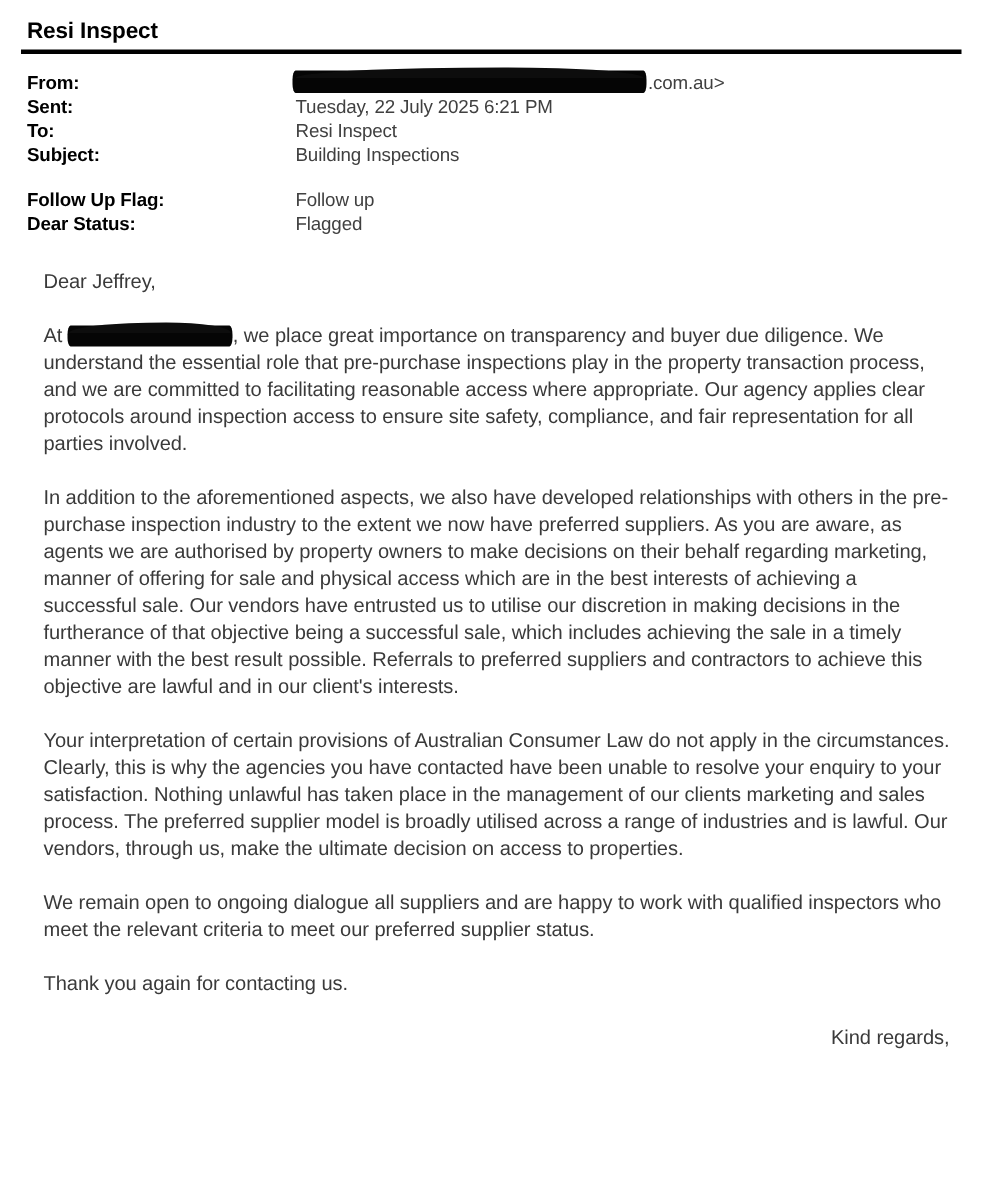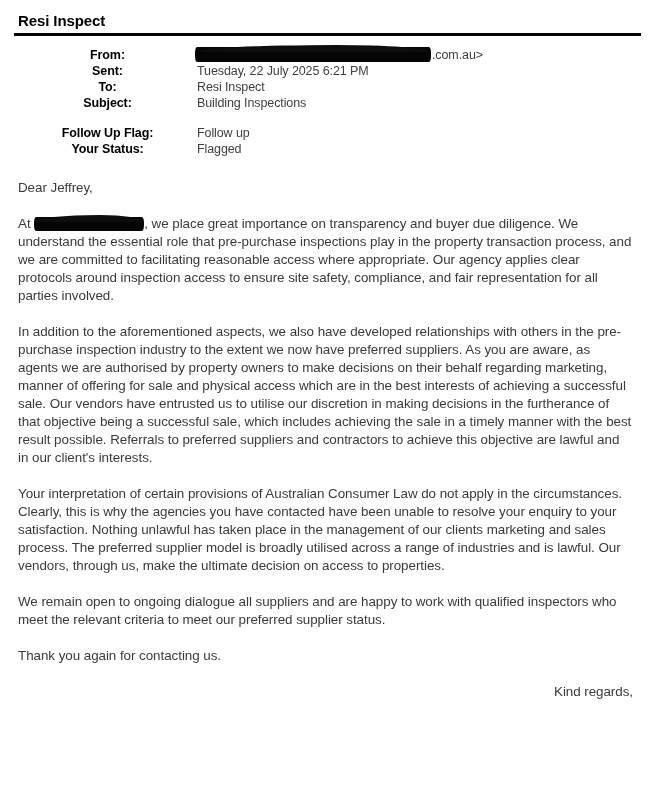--- a/index.html
+++ b/index.html
@@ -37,21 +37,20 @@
     height: 3px;
     background: #000000;
     margin-top: 3px;
     width: 100%;
   }
 
   
   .fields {
     margin-top: 11px;
     padding-left: 4px;
-    text-align: center;
   }
   .field-row {
     display: flex;
     align-items: flex-start;
     line-height: 16px;
     min-height: 16px;
   }
   .field-label {
     width: 179px;
     flex: 0 0 179px;
@@ -110,21 +109,21 @@
   
   .body-text {
     margin-top: 22px;
     padding-left: 4px;
     padding-right: 8px;
   }
   .para {
     font-size: 13.4px;
     line-height: 18px;
     color: #3a3a3a;
-    margin: 0 0 18px 0;
+    margin: 0 0 18px 11px;
     letter-spacing: -0.05px;
     text-align: left;
   }
   .para:last-child {
     margin-bottom: 0;
     text-align: right;
   }
 </style>
 </head>
 <body>
@@ -157,21 +156,21 @@
     </div>
 
     <div class="fields-gap"></div>
 
     <div class="field-row">
       <div class="field-label">Follow Up Flag:</div>
       <div class="field-value">Follow up</div>
     </div>
 
     <div class="field-row">
-      <div class="field-label">Your Status:</div>
+      <div class="field-label">Dear Status:</div>
       <div class="field-value">Flagged</div>
     </div>
 
   </div>
 
   <div class="body-text">
 
     <p class="para">Dear Jeffrey,</p>
 
 

